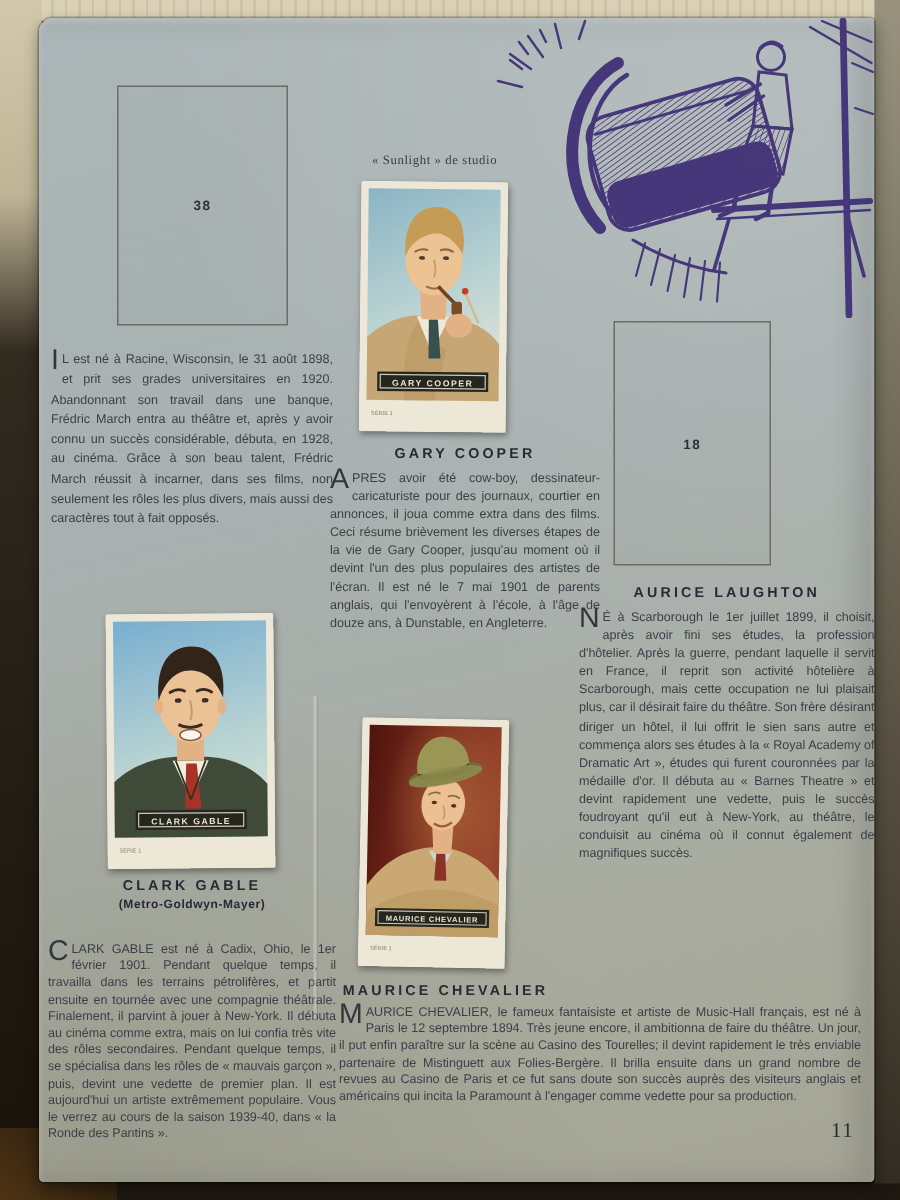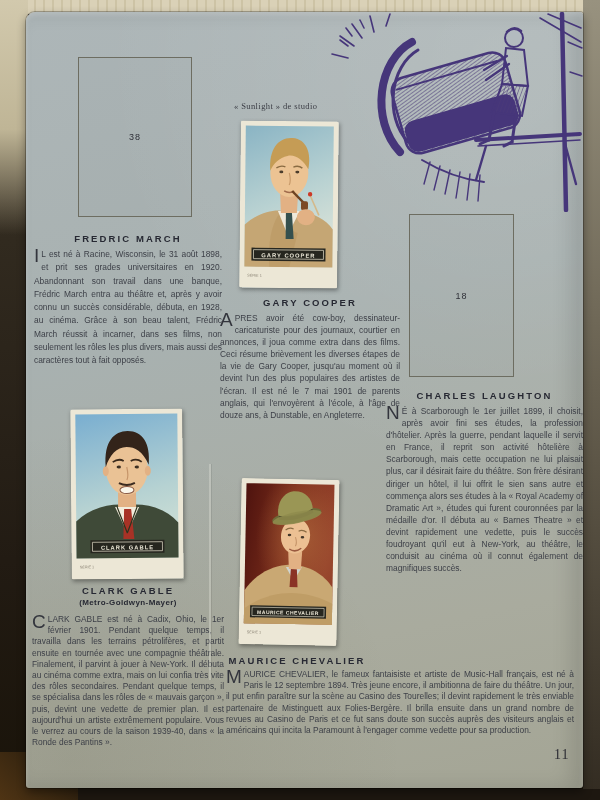--- a/index.html
+++ b/index.html
@@ -27,40 +27,40 @@
       linear-gradient(168deg,#adb6b8 0%,#a8b1b0 40%,#a9ab9e 78%,#a4a595 100%);
     box-shadow: inset -12px 0 20px rgba(0,0,0,0.12), inset 0 3px 5px rgba(255,255,255,0.25),
                 0 0 0 1px rgba(0,0,0,0.25), 0 4px 10px rgba(0,0,0,0.4);}
 
   .crease{position:absolute;left:183px;top:452px;width:2px;height:216px;
     background:rgba(240,240,228,0.30);box-shadow:1px 0 0 rgba(0,0,0,0.08);}
 
   
   .slot{position:absolute;border:1px solid #6d6d61;background:rgba(0,0,0,0.015);
     display:flex;align-items:center;justify-content:center;}
-  .slot-num{font-weight:normal;font-size:9px;letter-spacing:1px;color:#2f3038;}
+  .slot-num{font-weight:bold;font-size:9px;letter-spacing:1px;color:#2f3038;}
 
   
   .article{position:absolute;}
   .art-title{font-weight:bold;font-size:9.5px;letter-spacing:2.1px;text-align:center;
     color:#272933;margin:0 0 4px 0;}
   .art-sub{font-weight:bold;font-size:8px;letter-spacing:0.4px;text-align:center;
-    color:#272933;margin:-2px 0 7px 0;}
+    color:#272933;margin:-2px 0 20px 0;}
   .art-body{margin:0;font-size:8.4px;line-height:12.1px;text-align:justify;color:#3c3f47;}
   .lh-tall .art-body{line-height:13.3px;}
   .lh-short .art-body{line-height:11.2px;}
   .dropcap{float:left;font-size:19px;line-height:16px;padding-right:2px;color:#33353d;}
 
   
   .card{position:absolute;box-shadow:1px 2px 4px rgba(0,0,0,0.38);}
   .card svg{display:block;}
 
   
   .illus{position:absolute;left:300px;top:0;width:257px;height:200px;}
-  .illus-caption{position:absolute;left:208px;top:89px;font-family:"Liberation Serif",serif;
+  .illus-caption{position:absolute;left:222px;top:89px;font-family:"Liberation Serif",serif;
     font-size:8.5px;letter-spacing:0.4px;color:#3a3c44;white-space:nowrap;}
 
   .page-num{position:absolute;left:528px;top:735px;font-family:"Liberation Serif",serif;
     font-size:14px;letter-spacing:1px;color:#2c2c33;}
 </style>
 </head>
 <body>
 
 <div id="stage">
   <div class="edge-top"></div>
@@ -166,35 +166,34 @@
         <circle cx="70" cy="73" r="2.2" fill="#cc3a28"></circle>
         <ellipse cx="66" cy="96" rx="9" ry="8" fill="#e2b184"></ellipse>
         <rect x="12" y="127" width="74" height="13" fill="#26261f"></rect>
         <rect x="14" y="129" width="70" height="9" fill="none" stroke="#cfcab8" stroke-width="0.8"></rect>
         <text x="49" y="136.5" text-anchor="middle" font-size="5.8" letter-spacing="1" font-family="Liberation Sans, sans-serif" font-weight="600" fill="#eae6d6">GARY COOPER</text>
         <text x="8" y="156" font-size="3.8" fill="#8a8374" font-family="Liberation Sans, sans-serif">SÉRIE 1</text>
       </svg>
     </div>
 
     <div class="article lh-tall" style="left:8px;top:221px;width:188px;">
-      <h3 class="art-title">FREDRIC MARCH</h3>
       <p class="art-body"><span class="dropcap">I</span><span>L est né à Racine, Wisconsin, le 31 août 1898, et prit ses grades universitaires en 1920. Abandonnant son travail dans une banque, Frédric March entra au théâtre et, après y avoir connu un succès considérable, débuta, en 1928, au cinéma. Grâce à son beau talent, Frédric March réussit à incarner, dans ses films, non seulement les rôles les plus divers, mais aussi des caractères tout à fait opposés.</span></p>
     </div>
 
     <div class="article" style="left:194px;top:285px;width:180px;">
       <h3 class="art-title">GARY COOPER</h3>
       <p class="art-body"><span class="dropcap">A</span><span>PRES avoir été cow-boy, dessinateur-caricaturiste pour des journaux, courtier en annonces, il joua comme extra dans des films. Ceci résume brièvement les diverses étapes de la vie de Gary Cooper, jusqu'au moment où il devint l'un des plus populaires des artistes de l'écran. Il est né le 7 mai 1901 de parents anglais, qui l'envoyèrent à l'école, à l'âge de douze ans, à Dunstable, en Angleterre.</span></p>
     </div>
 
     <div class="slot" style="left:383px;top:202px;width:103px;height:161px;">
       <span class="slot-num">18</span>
     </div>
 
     <div class="article" style="left:360px;top:378px;width:197px;">
-      <h3 class="art-title">CHARLES LAUGHTON</h3>
+      <h3 class="art-title">AURICE LAUGHTON</h3>
       <p class="art-body"><span class="dropcap">N</span><span>É à Scarborough le 1er juillet 1899, il choisit, après avoir fini ses études, la profession d'hôtelier. Après la guerre, pendant laquelle il servit en France, il reprit son activité hôtelière à Scarborough, mais cette occupation ne lui plaisait plus, car il désirait faire du théâtre. Son frère désirant diriger un hôtel, il lui offrit le sien sans autre et commença alors ses études à la « Royal Academy of Dramatic Art », études qui furent couronnées par la médaille d'or. Il débuta au « Barnes Theatre » et devint rapidement une vedette, puis le succès foudroyant qu'il eut à New-York, au théâtre, le conduisit au cinéma où il connut également de magnifiques succès.</span></p>
     </div>
 
     <div class="card" style="left:45px;top:397px;transform:rotate(-0.5deg);">
       <svg viewBox="0 0 112 170" width="112" height="170">
         <defs>
           <linearGradient id="cgsky" x1="0" y1="0" x2="0.2" y2="1">
             <stop offset="0" stop-color="#79aed0"></stop>
               <stop offset="0.65" stop-color="#b6d2d2"></stop>
             <stop offset="1" stop-color="#cfe0d6"></stop>

